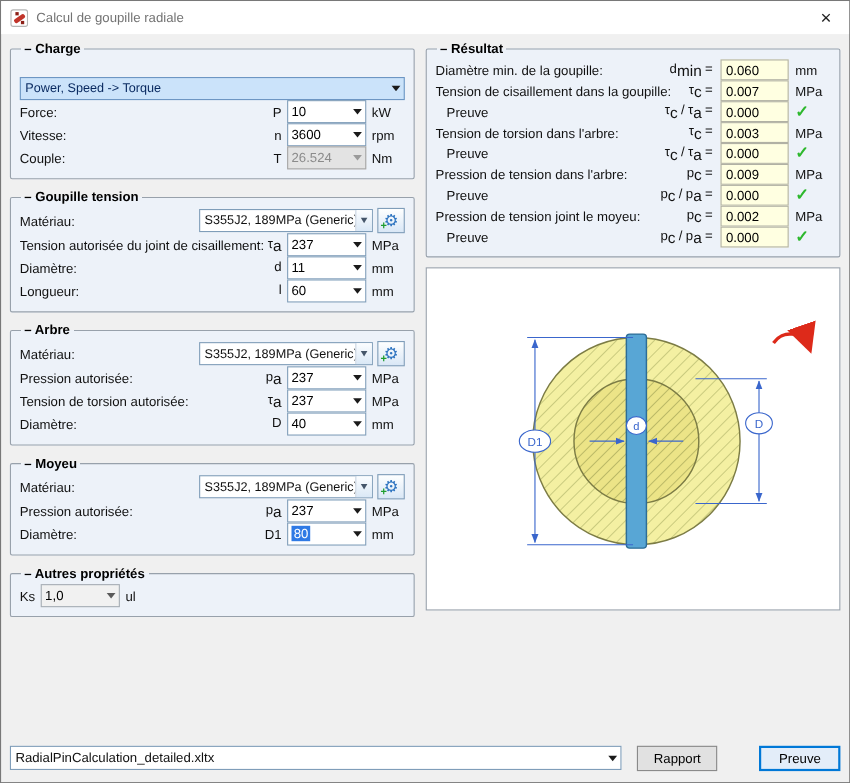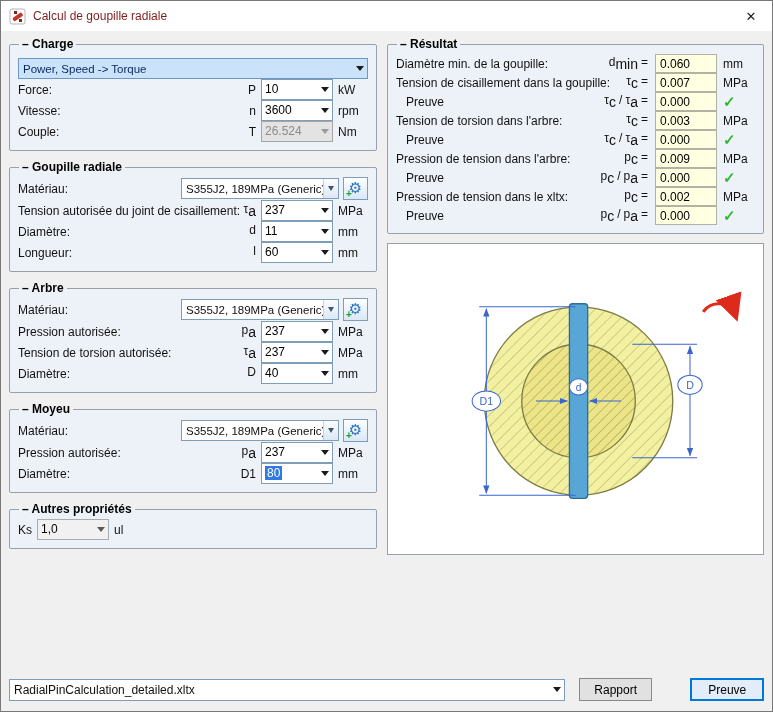--- a/index.html
+++ b/index.html
@@ -3,21 +3,21 @@
 <meta charset="utf-8">
 <style>
   *{box-sizing:border-box;margin:0;padding:0}
   html,body{width:773px;height:712px}
   body{font-family:"Liberation Sans",sans-serif;font-size:12px;color:#111;background:#fff}
   .window{width:773px;height:712px;background:#f0f0f0;border:1px solid #787878;display:flex;flex-direction:column;overflow:hidden}
 
   
   .titlebar{height:30px;background:#ffffff;display:flex;align-items:center;padding-left:8px;flex:0 0 auto}
   .appicon{width:17px;height:17px;flex:0 0 auto}
-  .apptitle{flex:1;margin-left:7px;font-size:12px;color:#7f1d1d;white-space:nowrap}
+  .apptitle{flex:1;margin-left:7px;font-size:12px;color:#737373;white-space:nowrap}
   .closebtn{width:42px;height:30px;display:flex;align-items:center;justify-content:center;font-size:13px;color:#222;cursor:pointer}
 
   
   .bodyarea{flex:1;display:flex;padding:6px 8px 0 8px;gap:10px;min-height:0}
   .col-left{width:368px;flex:0 0 auto;display:flex;flex-direction:column}
   .col-right{flex:1;display:flex;flex-direction:column;min-width:0}
 
   fieldset{border:1px solid #98a1ab;border-radius:2px;background:#edf2f9;padding:3px 8px 8px 8px;margin-bottom:9px}
   legend{font-weight:bold;padding:0 3px;margin-left:1px;font-size:12px;color:#000}
   legend::before{content:"– "}
@@ -60,21 +60,21 @@
   .eq{white-space:nowrap;margin-right:4px}
   .tok{margin:0 3px}
   .resfield{width:62px;height:19px;flex:0 0 auto;background:#ffffe1;border:1px solid #b1b1a4;padding:1px 4px;font:inherit}
   .runit{width:32px;margin-left:6px;white-space:nowrap}
   .check{width:32px;margin-left:6px;color:#2db82d;font-weight:bold;font-size:15px;line-height:1}
 
   .diagram{height:312px;border:1px solid #98a1ab;background:#fff;padding:3px}
   .diagram svg{width:100%;height:100%;display:block}
 
   
-  .footer{flex:0 0 auto;display:flex;align-items:center;padding:7px 8px 10px 8px}
+  .footer{flex:0 0 auto;display:flex;padding:7px 8px 10px 8px}
   .filecombo{width:556px;height:22px}
   .filecombo .ctext{font-size:12px;line-height:17px}
   .btn{width:78px;height:23px;margin-left:14px;border:1px solid #8a8a8a;background:#e1e1e1;font:inherit;cursor:pointer}
   .btn.default{margin-left:38px;border:2px solid #0078d7;background:#e3edf9}
 </style>
 </head>
 <body>
 
 <div class="window">
 
@@ -88,21 +88,21 @@
     <span class="apptitle">Calcul de goupille radiale</span>
     <span class="closebtn">✕</span>
   </div>
 
   <div class="bodyarea">
 
     <div class="col-left">
 
       <fieldset>
         <legend>Charge</legend>
-        <div class="row" style="margin-top:4px">
+        <div class="row" style="margin-top:16px">
           <div class="combo typecombo">
             <span class="ctext">Power, Speed -&gt; Torque</span>
             <span class="dd">
                 <span class="tri"></span>
               </span>
           </div>
         </div>
         <div class="row">
           <span class="lbl">Force:</span>
           <span class="sym"><span>P</span></span>
@@ -132,21 +132,21 @@
             <input class="cval" disabled="" value="26.524" style="">
             <span class="dd">
                 <span class="tri"></span>
               </span>
           </div>
           <span class="unit">Nm</span>
         </div>
       </fieldset>
 
       <fieldset>
-        <legend>Goupille radiale</legend>
+        <legend>Goupille tension</legend>
         <div class="row">
           <span class="lbl">Matériau:</span>
           <div class="combo matcombo">
             <span class="ctext">S355J2, 189MPa (Generic)</span>
             <span class="dd">
                 <span class="tri"></span>
               </span>
           </div>
           <button class="gearbtn">
             <span class="gear">⚙</span>
@@ -340,21 +340,21 @@
         </div>
 
         <div class="rrow proof">
           <span class="lbl">Preuve</span>
           <span class="eq"><span>p</span><sub>c</sub><span class="tok">/</span><span>p</span><sub>a</sub><span class="tok">=</span></span>
           <input class="resfield" value="0.000" style="">
           <span class="check">✓</span>
         </div>
 
         <div class="rrow">
-          <span class="lbl">Pression de tension dans le xltx:</span>
+          <span class="lbl">Pression de tension joint le moyeu:</span>
           <span class="eq"><span>p</span><sub>c</sub><span class="tok">=</span></span>
           <input class="resfield" value="0.002" style="">
           <span class="runit">MPa</span>
         </div>
 
         <div class="rrow proof">
           <span class="lbl">Preuve</span>
           <span class="eq"><span>p</span><sub>c</sub><span class="tok">/</span><span>p</span><sub>a</sub><span class="tok">=</span></span>
           <input class="resfield" value="0.000" style="">
           <span class="check">✓</span>

